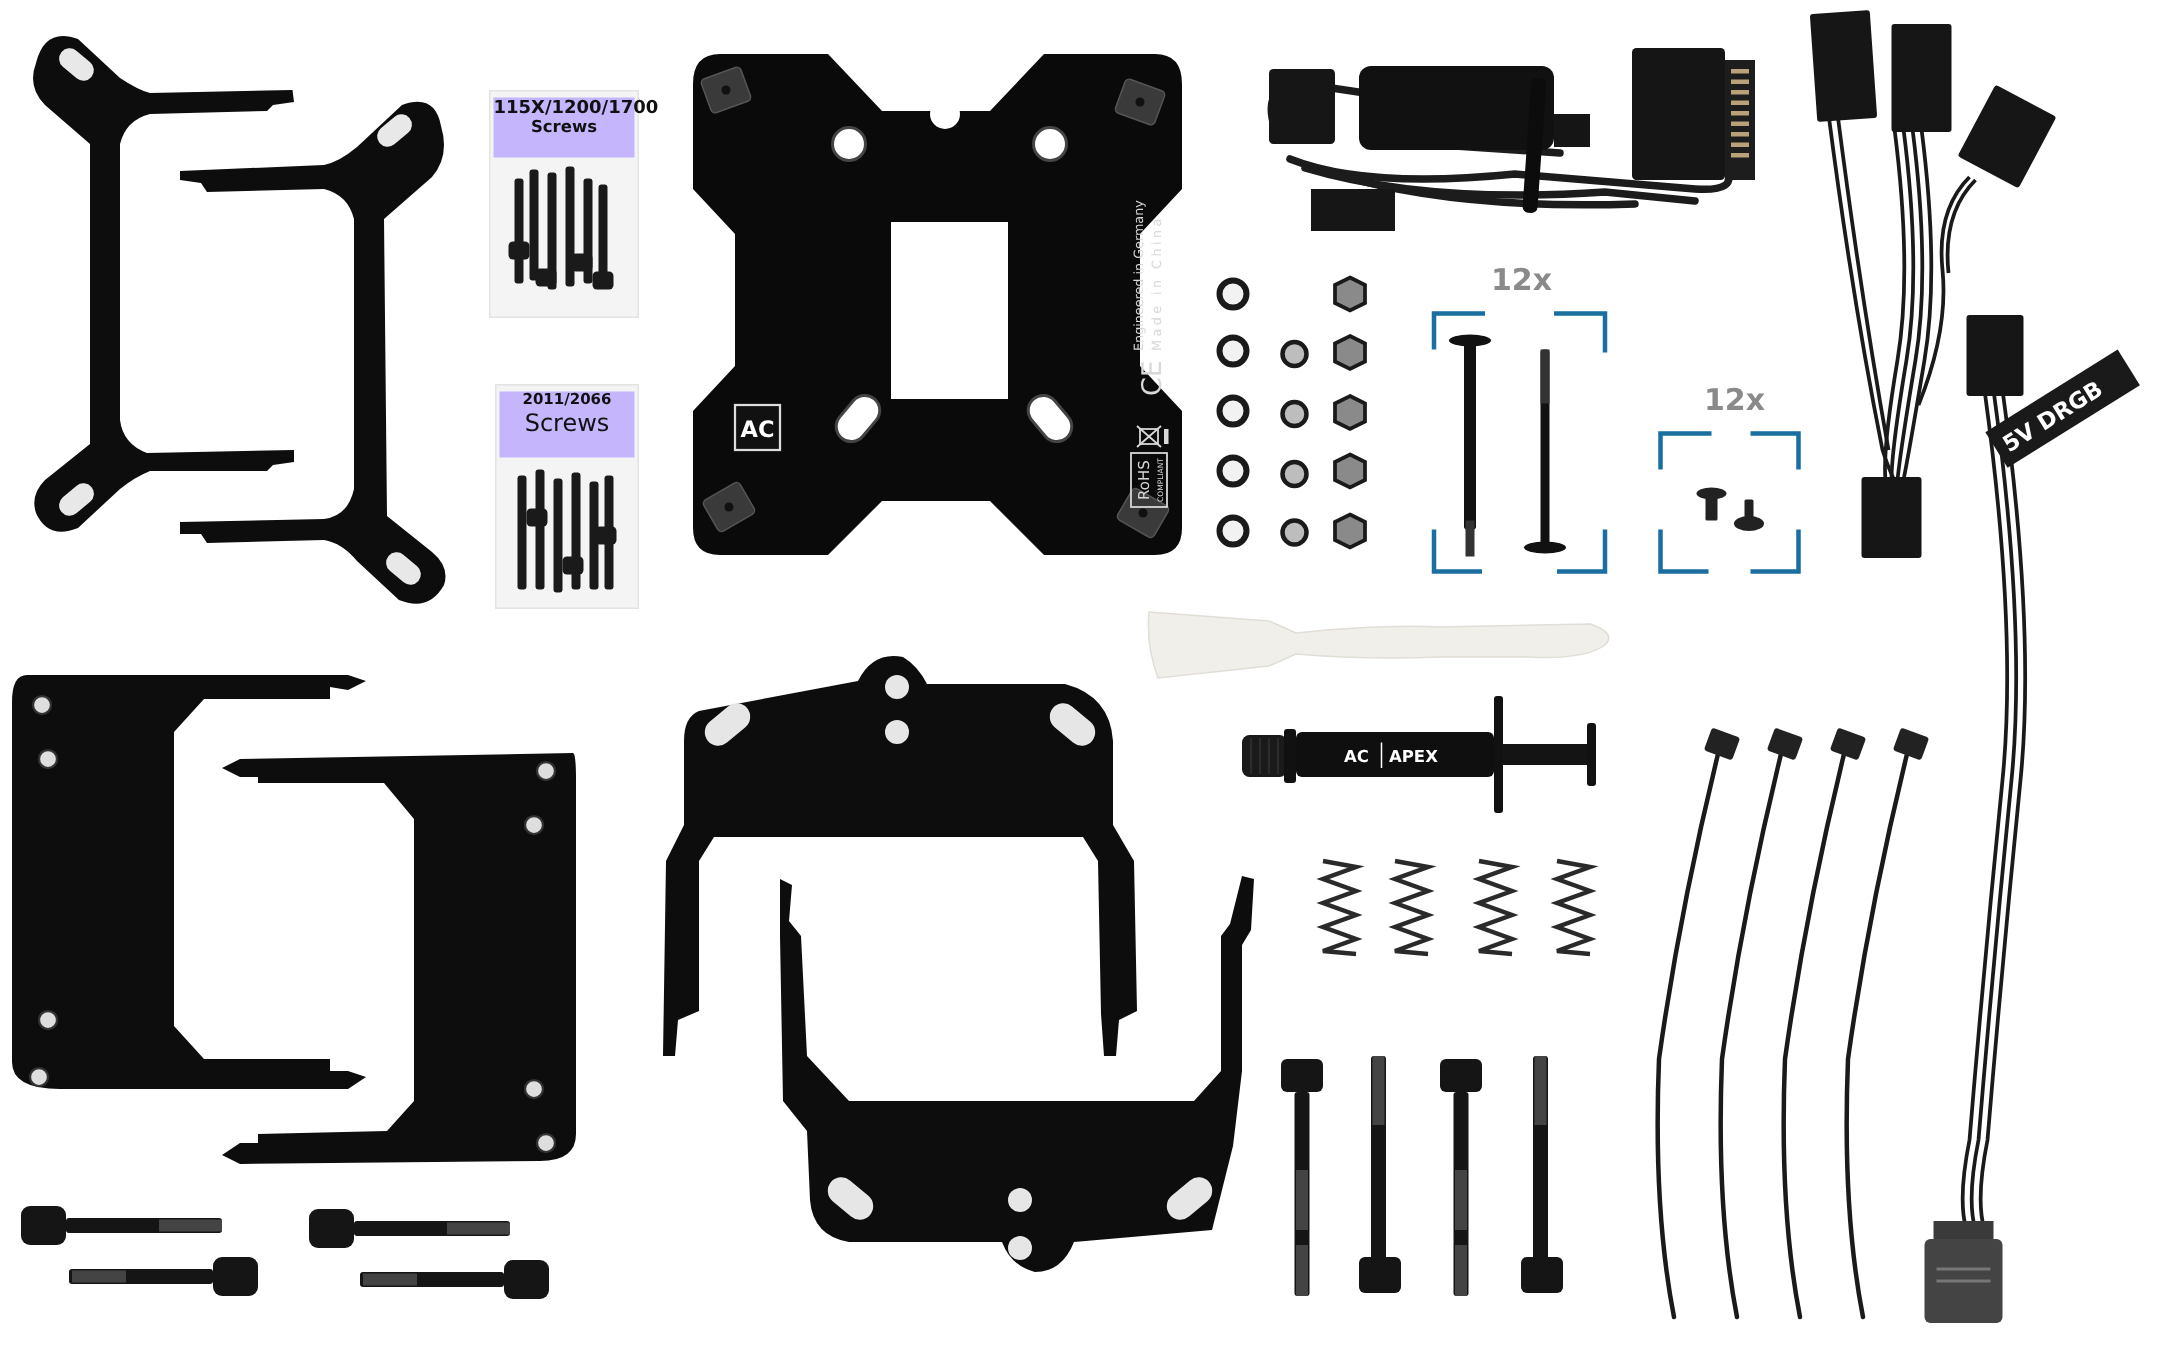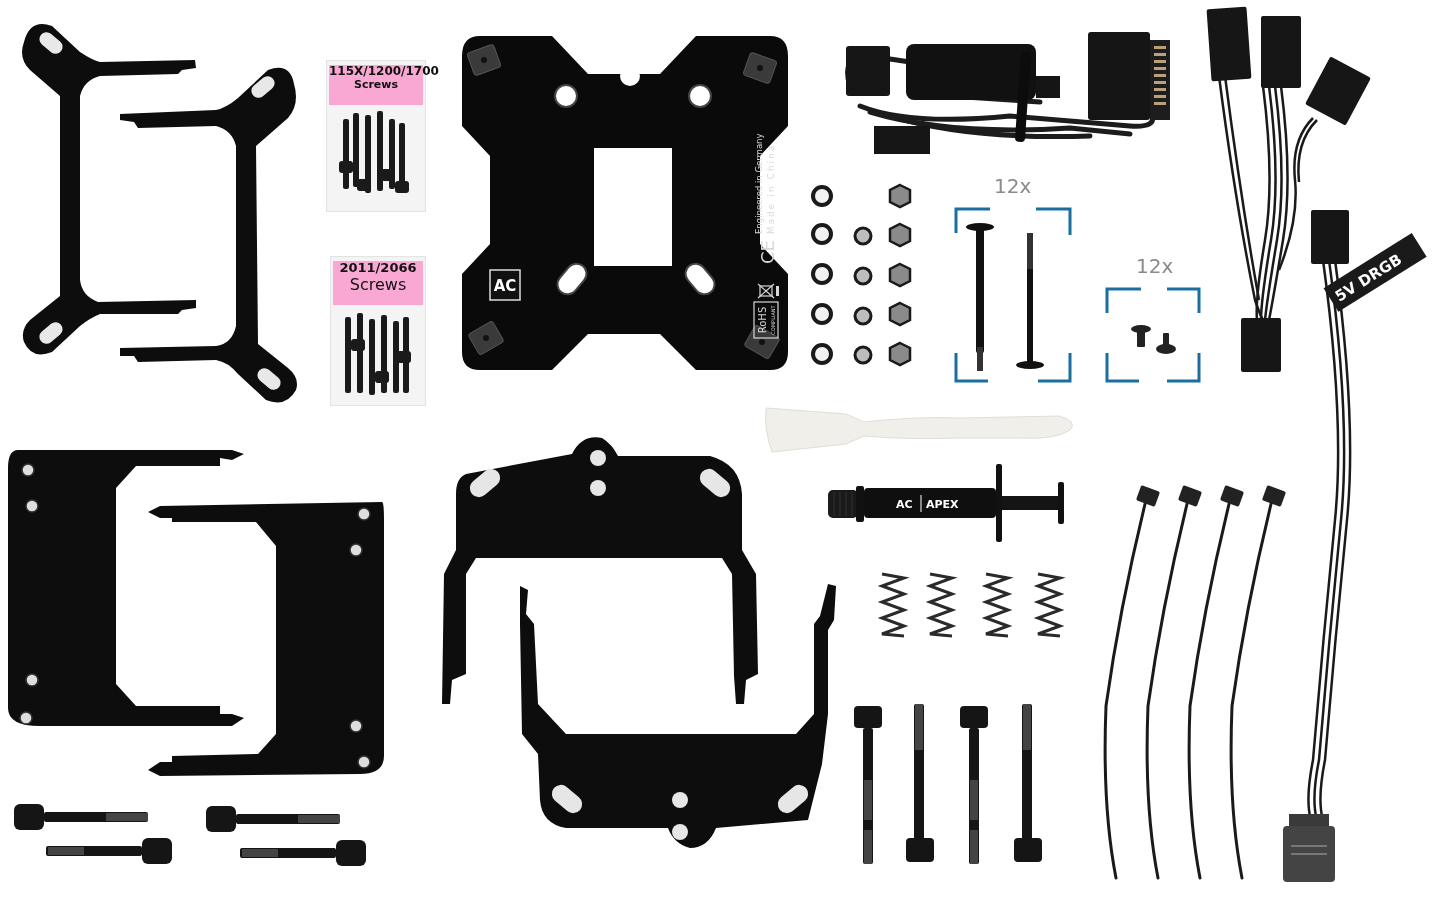--- a/index.html
+++ b/index.html
@@ -1,23 +1,23 @@
 <!DOCTYPE html>
 <html><head>
   <meta charset="utf-8">
   <style>
     html, body { margin: 0; padding: 0; background: #ffffff; }
     body { width: 1447px; height: 912px; position: relative; overflow: hidden; font-family: "Liberation Sans", sans-serif; }
     .abs { position: absolute; }
     svg { display: block; overflow: visible; }
     .bag { position: absolute; background: #f4f4f4; border: 1px solid #e3e3e3; }
-    .bag-label { position: absolute; background: #f9a8d4; text-align: center; color: #111; line-height: 1.15; }
+    .bag-label { position: absolute; background: #c4b5fd; text-align: center; color: #111; line-height: 1.15; }
     .bag-label .l1 { font-family: "DejaVu Sans", sans-serif; font-size: 12px; font-weight: bold; white-space: nowrap; }
     .bag-label .l2 { font-family: "DejaVu Sans", sans-serif; font-size: 13px; text-align: center; }
-    .count-label { position: absolute; color: #8a8a8a; font-family: "DejaVu Sans", sans-serif; font-size: 20px; }
+    .count-label { position: absolute; color: #8a8a8a; font-family: "DejaVu Sans", sans-serif; font-size: 20px; font-weight: bold; }
     .plate-text { fill: #d8d8d8; font-family: "DejaVu Sans", sans-serif; font-size: 8.5px; }
     .drgb-text { fill: #ffffff; font-family: "DejaVu Sans", sans-serif; font-weight: bold; font-size: 15px; }
     .apex-text { fill: #ffffff; font-family: "DejaVu Sans", sans-serif; font-weight: bold; font-size: 11px; }
   </style>
 </head>
 <body>
 
 <div class="abs" style="left:0;top:0;">
   <svg width="320" height="420" viewBox="0 0 320 420">
 
@@ -55,21 +55,21 @@
       <rect x="20" y="70" width="14" height="12" rx="3"></rect>
       <rect x="44" y="60" width="14" height="12" rx="3"></rect>
       <rect x="2" y="52" width="14" height="12" rx="3"></rect>
       <rect x="58" y="72" width="14" height="12" rx="3"></rect>
     </g>
   </svg>
 </div>
 
 <div class="bag" style="left:330px;top:256px;width:94px;height:148px;">
   <div class="bag-label" style="left:2px;top:4px;width:90px;height:44px;">
-    <div class="l1" style="font-size:13px;">2011/2066</div>
+    <div class="l1" style="font-size:10px;">2011/2066</div>
     <div class="l2" style="font-size:16px;">Screws</div>
   </div>
   <svg class="abs" style="left:8px;top:54px;" width="80" height="90" viewBox="0 0 80 90">
     <g fill="#1a1a1a">
       <rect x="6" y="6" width="6" height="76" rx="2"></rect>
       <rect x="18" y="2" width="6" height="80" rx="2"></rect>
       <rect x="30" y="8" width="6" height="76" rx="2"></rect>
       <rect x="42" y="4" width="6" height="78" rx="2"></rect>
       <rect x="54" y="10" width="6" height="72" rx="2"></rect>
       <rect x="64" y="6" width="6" height="76" rx="2"></rect>

